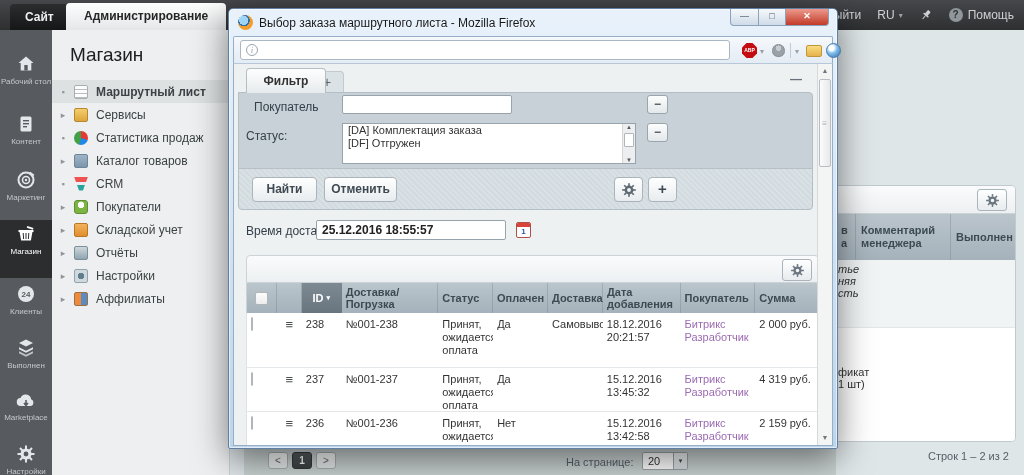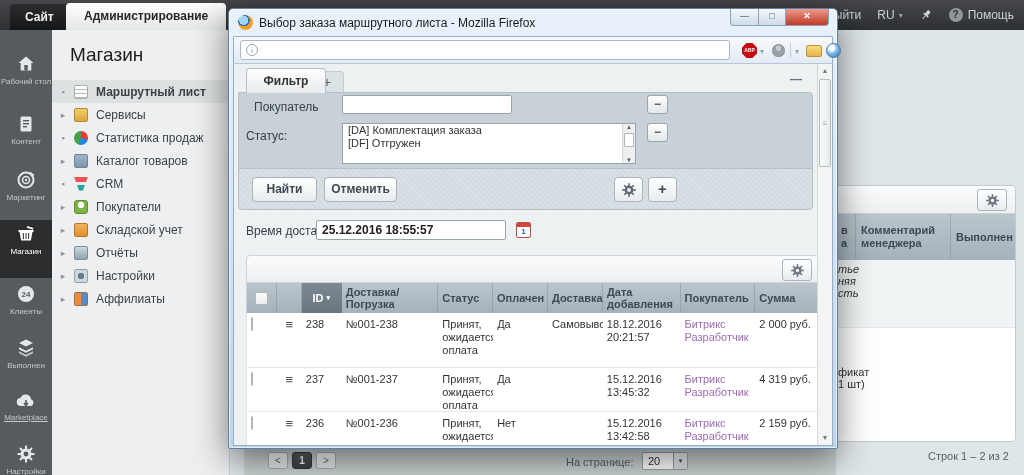--- a/index.html
+++ b/index.html
@@ -26,21 +26,21 @@
     color:#2e3032; font-weight:bold; font-size:10px; text-align:center; line-height:14px; }
 
   
   .rail { position:absolute; left:0; top:30px; width:52px; height:445px; background:#575b5f; z-index:4; }
   .rail-item { position:absolute; left:0; width:52px; text-align:center; color:#c4c8cb;
     font-size:8px; line-height:9px; padding-top:4px; }
   .rail-item svg { display:block; margin:0 auto 3px auto; }
   .rail-item.active { background:#2b2d2f; color:#fff; }
   .ri-0{top:20px;height:58px;} .ri-1{top:80px;height:54px;} .ri-2{top:136px;height:52px;}
   .ri-3{top:190px;height:58px;} .ri-4{top:250px;height:52px;} .ri-5{top:304px;height:52px;}
-  .ri-6{top:358px;height:50px;text-decoration:underline;} .ri-7{top:410px;height:50px;}
+  .ri-6{top:358px;height:50px;} .ri-7{top:410px;height:50px;}
 
   
   .menu { position:absolute; left:52px; top:30px; width:178px; height:445px;
     background:#edeff0; border-right:1px solid #ccd0d2; z-index:3; }
   .menu-title { position:absolute; left:18px; top:14px; font-size:19px; color:#1e1e1e; }
   .menu-item { position:absolute; left:0; width:178px; height:23px; display:flex;
     align-items:center; color:#3c4245; font-size:12px; }
   .menu-item.active { background:#dee1e2; font-weight:bold; }
   .mi-marker { width:22px; text-align:center; color:#8d959a; font-size:9px; flex:0 0 22px; }
   .mi-icon { width:14px; height:14px; flex:0 0 14px; margin-right:8px; border-radius:2px; }

